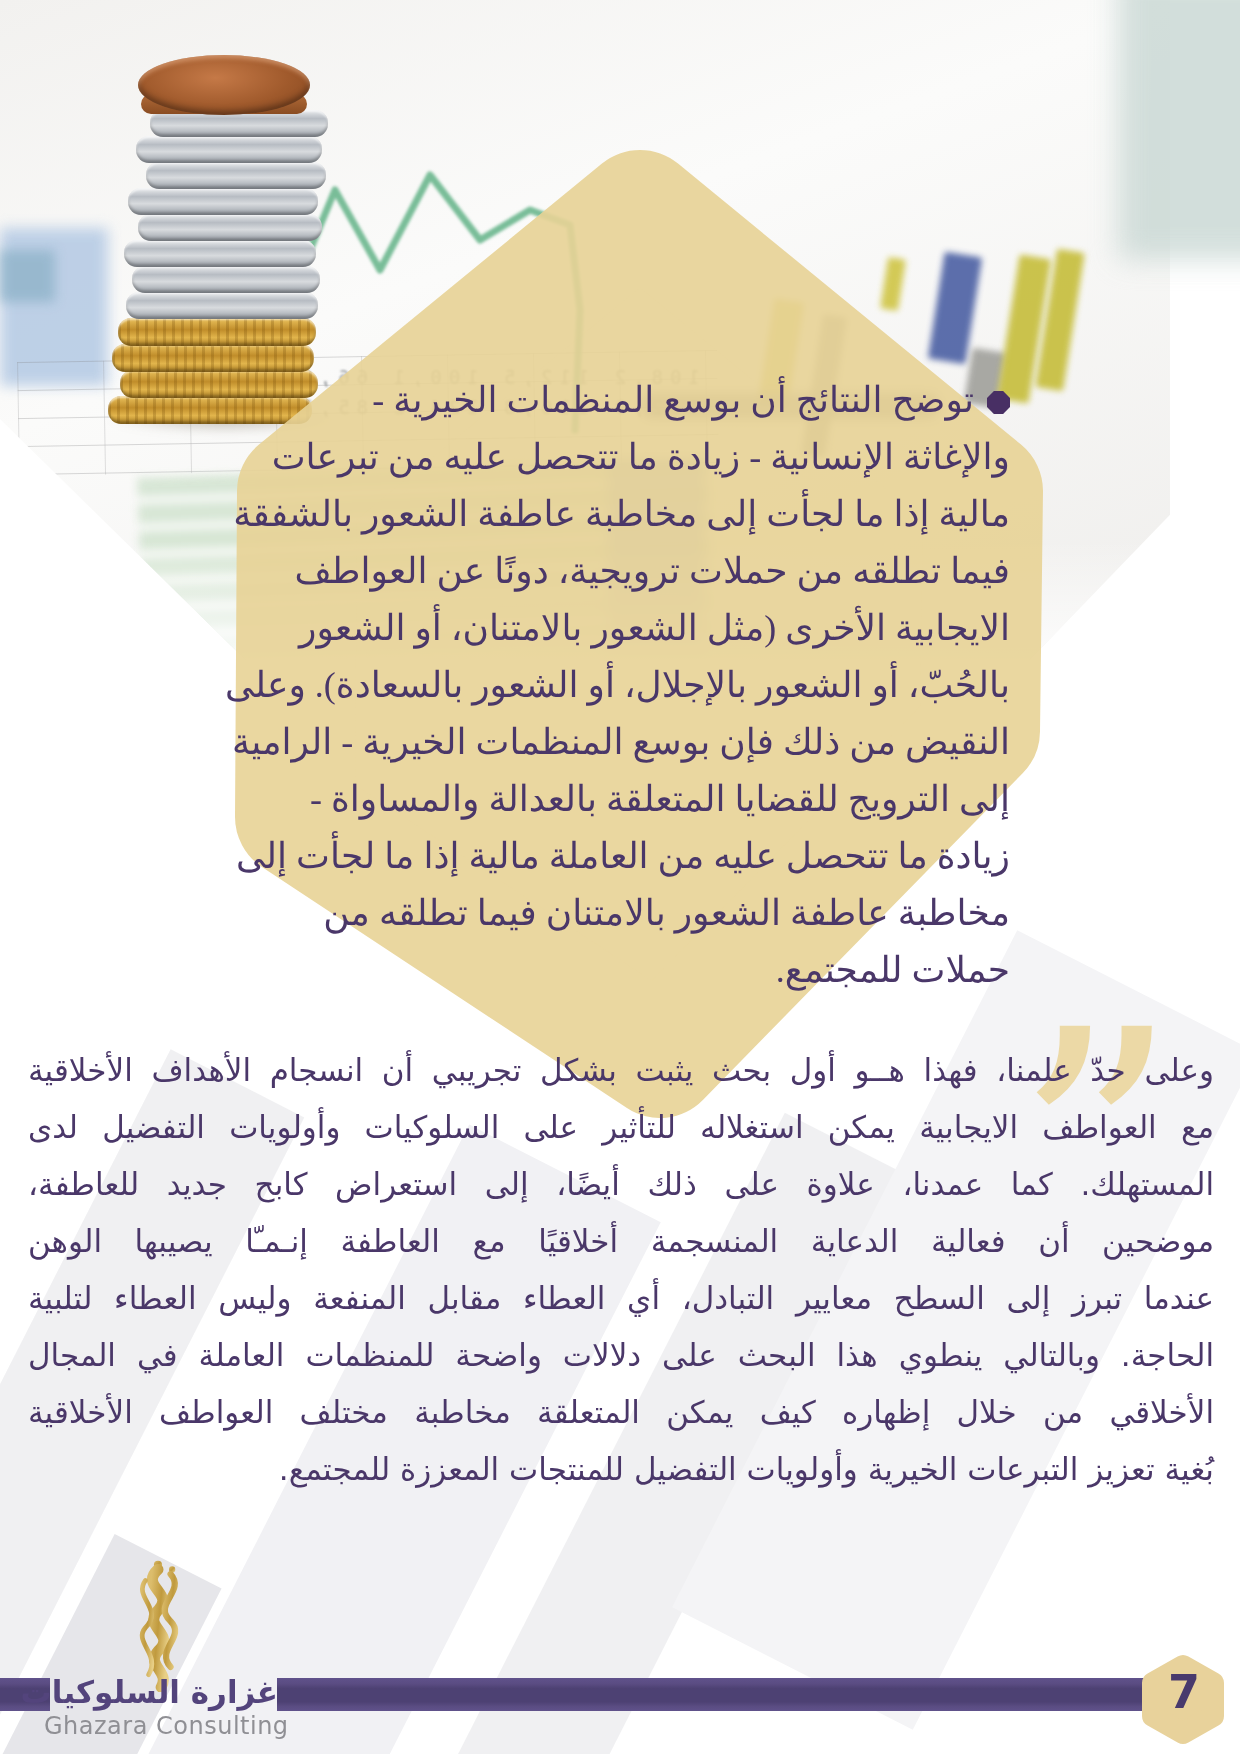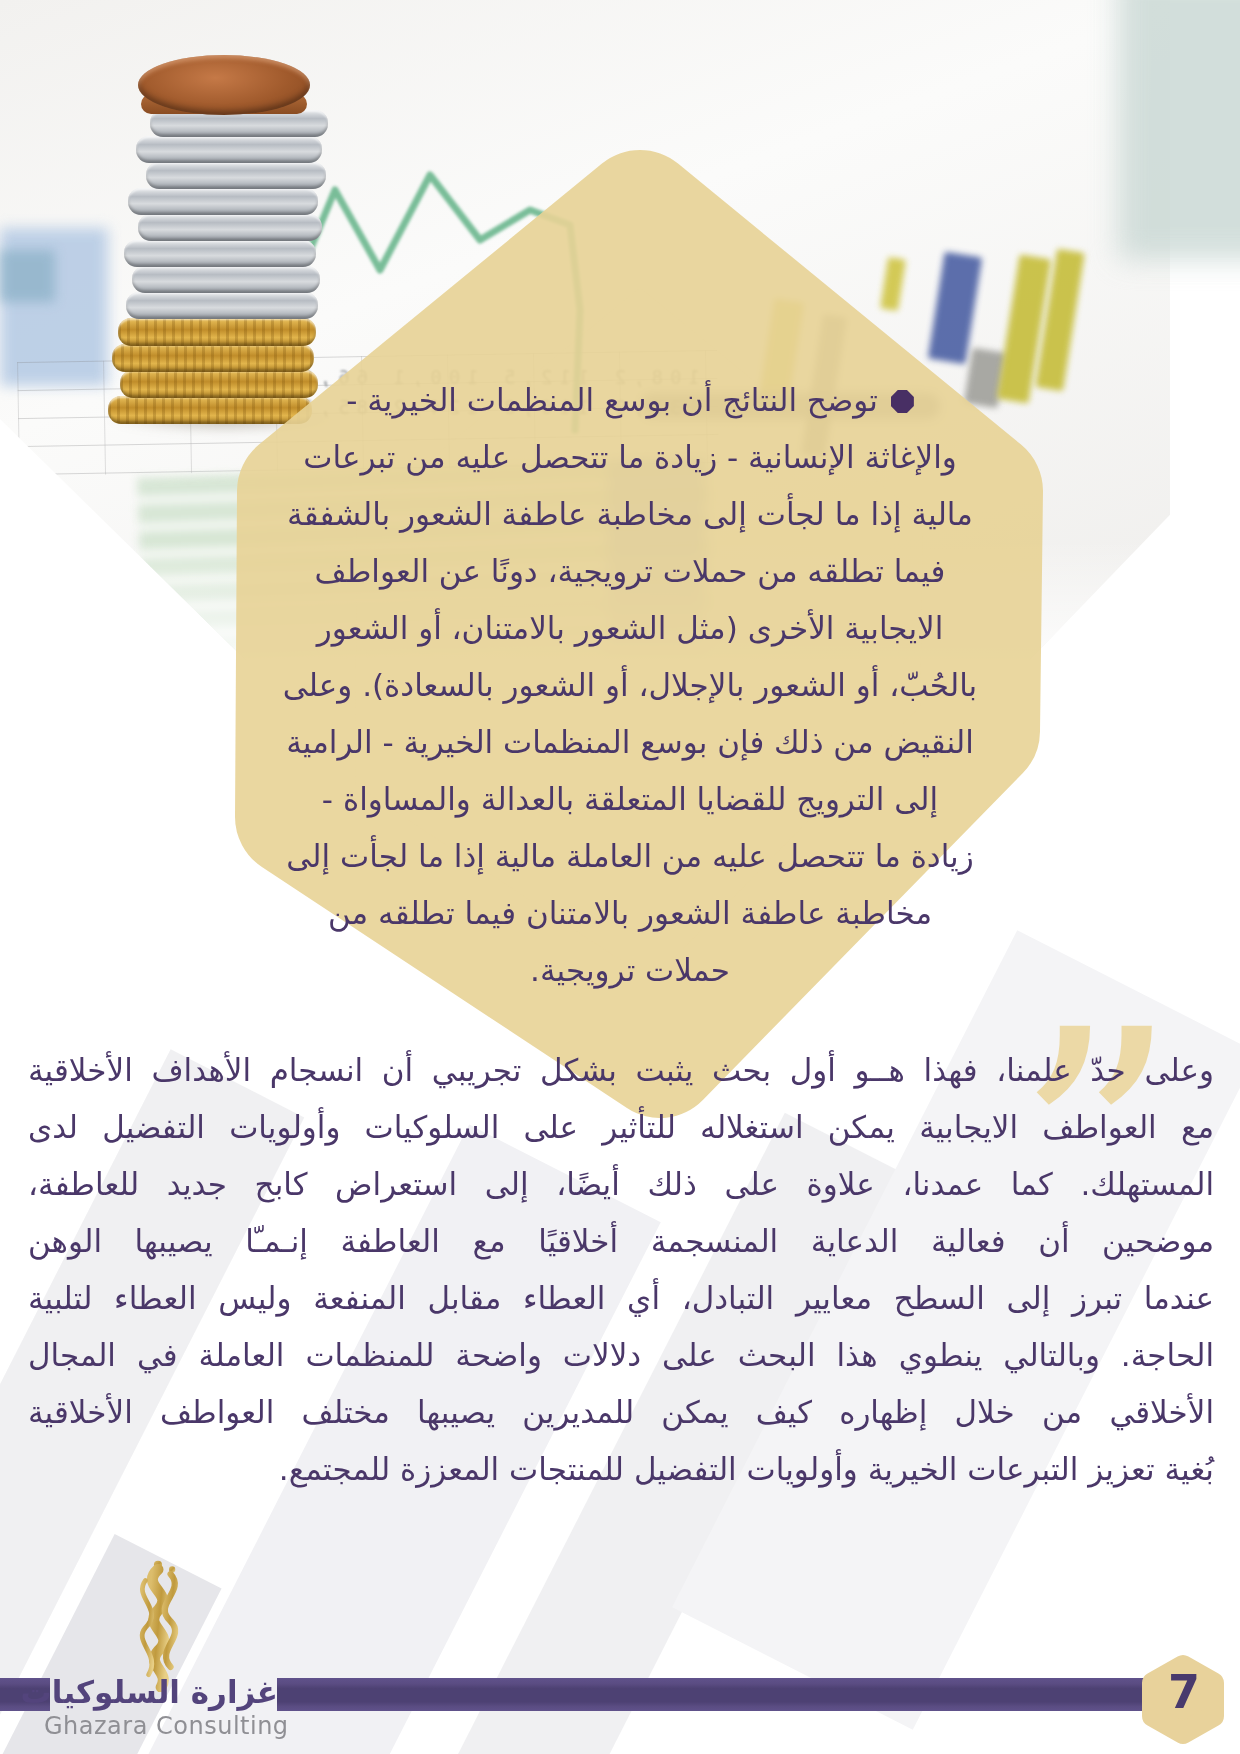--- a/index.html
+++ b/index.html
@@ -56,21 +56,21 @@
 
   
   #hexsvg{left:0;top:0;pointer-events:none;}
 
   
   .quote{left:1014px;top:998px;width:240px;height:330px;color:#ecd9a6;
       font-family:"DejaVu Serif",serif;font-size:320px;line-height:300px;text-align:left;z-index:2;}
 
   
   #hex-text{left:250px;top:372px;width:760px;z-index:3;direction:rtl;color:#4a3769;}
-  .hx-line{height:57px;line-height:57px;font-size:31px;text-align:center;white-space:nowrap;}
+  .hx-line{height:57px;line-height:57px;font-size:36px;text-align:right;white-space:nowrap;font-family:Liberation Serif, serif;}
   .bullet{display:inline-block;width:23px;height:23px;background:#482f64;vertical-align:-2px;
       margin-inline-end:13px;
       clip-path:polygon(30% 0,70% 0,100% 30%,100% 70%,70% 100%,30% 100%,0 70%,0 30%);}
 
   
   #para{left:28px;top:1042px;width:1186px;z-index:3;direction:rtl;color:#4a3769;}
   .p-line{height:57px;line-height:57px;font-size:31px;white-space:nowrap;
       text-align:center;text-align-last:justify;}
   .p-line.last{text-align:left;text-align-last:right;}
 
@@ -162,31 +162,31 @@
     </div>
     <div class="hx-line">والإغاثة الإنسانية - زيادة ما تتحصل عليه من تبرعات</div>
     <div class="hx-line">مالية إذا ما لجأت إلى مخاطبة عاطفة الشعور بالشفقة</div>
     <div class="hx-line">فيما تطلقه من حملات ترويجية، دونًا عن العواطف</div>
     <div class="hx-line">الايجابية الأخرى (مثل الشعور بالامتنان، أو الشعور</div>
     <div class="hx-line">بالحُبّ، أو الشعور بالإجلال، أو الشعور بالسعادة). وعلى</div>
     <div class="hx-line">النقيض من ذلك فإن بوسع المنظمات الخيرية - الرامية</div>
     <div class="hx-line">إلى الترويج للقضايا المتعلقة بالعدالة والمساواة -</div>
     <div class="hx-line">زيادة ما تتحصل عليه من العاملة مالية إذا ما لجأت إلى</div>
     <div class="hx-line">مخاطبة عاطفة الشعور بالامتنان فيما تطلقه من</div>
-    <div class="hx-line">حملات ترويجية.</div>
+    <div class="hx-line">حملات للمجتمع.</div>
   </div>
 
   <div id="para" class="abs">
     <div class="p-line">وعلى حدّ علمنا، فهذا هــو أول بحث يثبت بشكل تجريبي أن انسجام الأهداف الأخلاقية</div>
     <div class="p-line">مع العواطف الايجابية يمكن استغلاله للتأثير على السلوكيات وأولويات التفضيل لدى</div>
     <div class="p-line">المستهلك. كما عمدنا، علاوة على ذلك أيضًا، إلى استعراض كابح جديد للعاطفة،</div>
     <div class="p-line">موضحين أن فعالية الدعاية المنسجمة أخلاقيًا مع العاطفة إنـمـّا يصيبها الوهن</div>
     <div class="p-line">عندما تبرز إلى السطح معايير التبادل، أي العطاء مقابل المنفعة وليس العطاء لتلبية</div>
     <div class="p-line">الحاجة. وبالتالي ينطوي هذا البحث على دلالات واضحة للمنظمات العاملة في المجال</div>
-    <div class="p-line">الأخلاقي من خلال إظهاره كيف يمكن للمديرين يصيبها مختلف العواطف الأخلاقية</div>
+    <div class="p-line">الأخلاقي من خلال إظهاره كيف يمكن المتعلقة مخاطبة مختلف العواطف الأخلاقية</div>
     <div class="p-line last">بُغية تعزيز التبرعات الخيرية وأولويات التفضيل للمنتجات المعززة للمجتمع.</div>
   </div>
 
   <div class="fbar stub"></div>
   <div class="fbar main"></div>
 
   <svg id="logo-icon" class="abs" width="96" height="132" viewBox="0 0 60 84">
     <defs>
       <linearGradient id="gold" x1="0" y1="0" x2="1" y2="1">
         <stop offset="0" stop-color="#dcbd6c"></stop>

